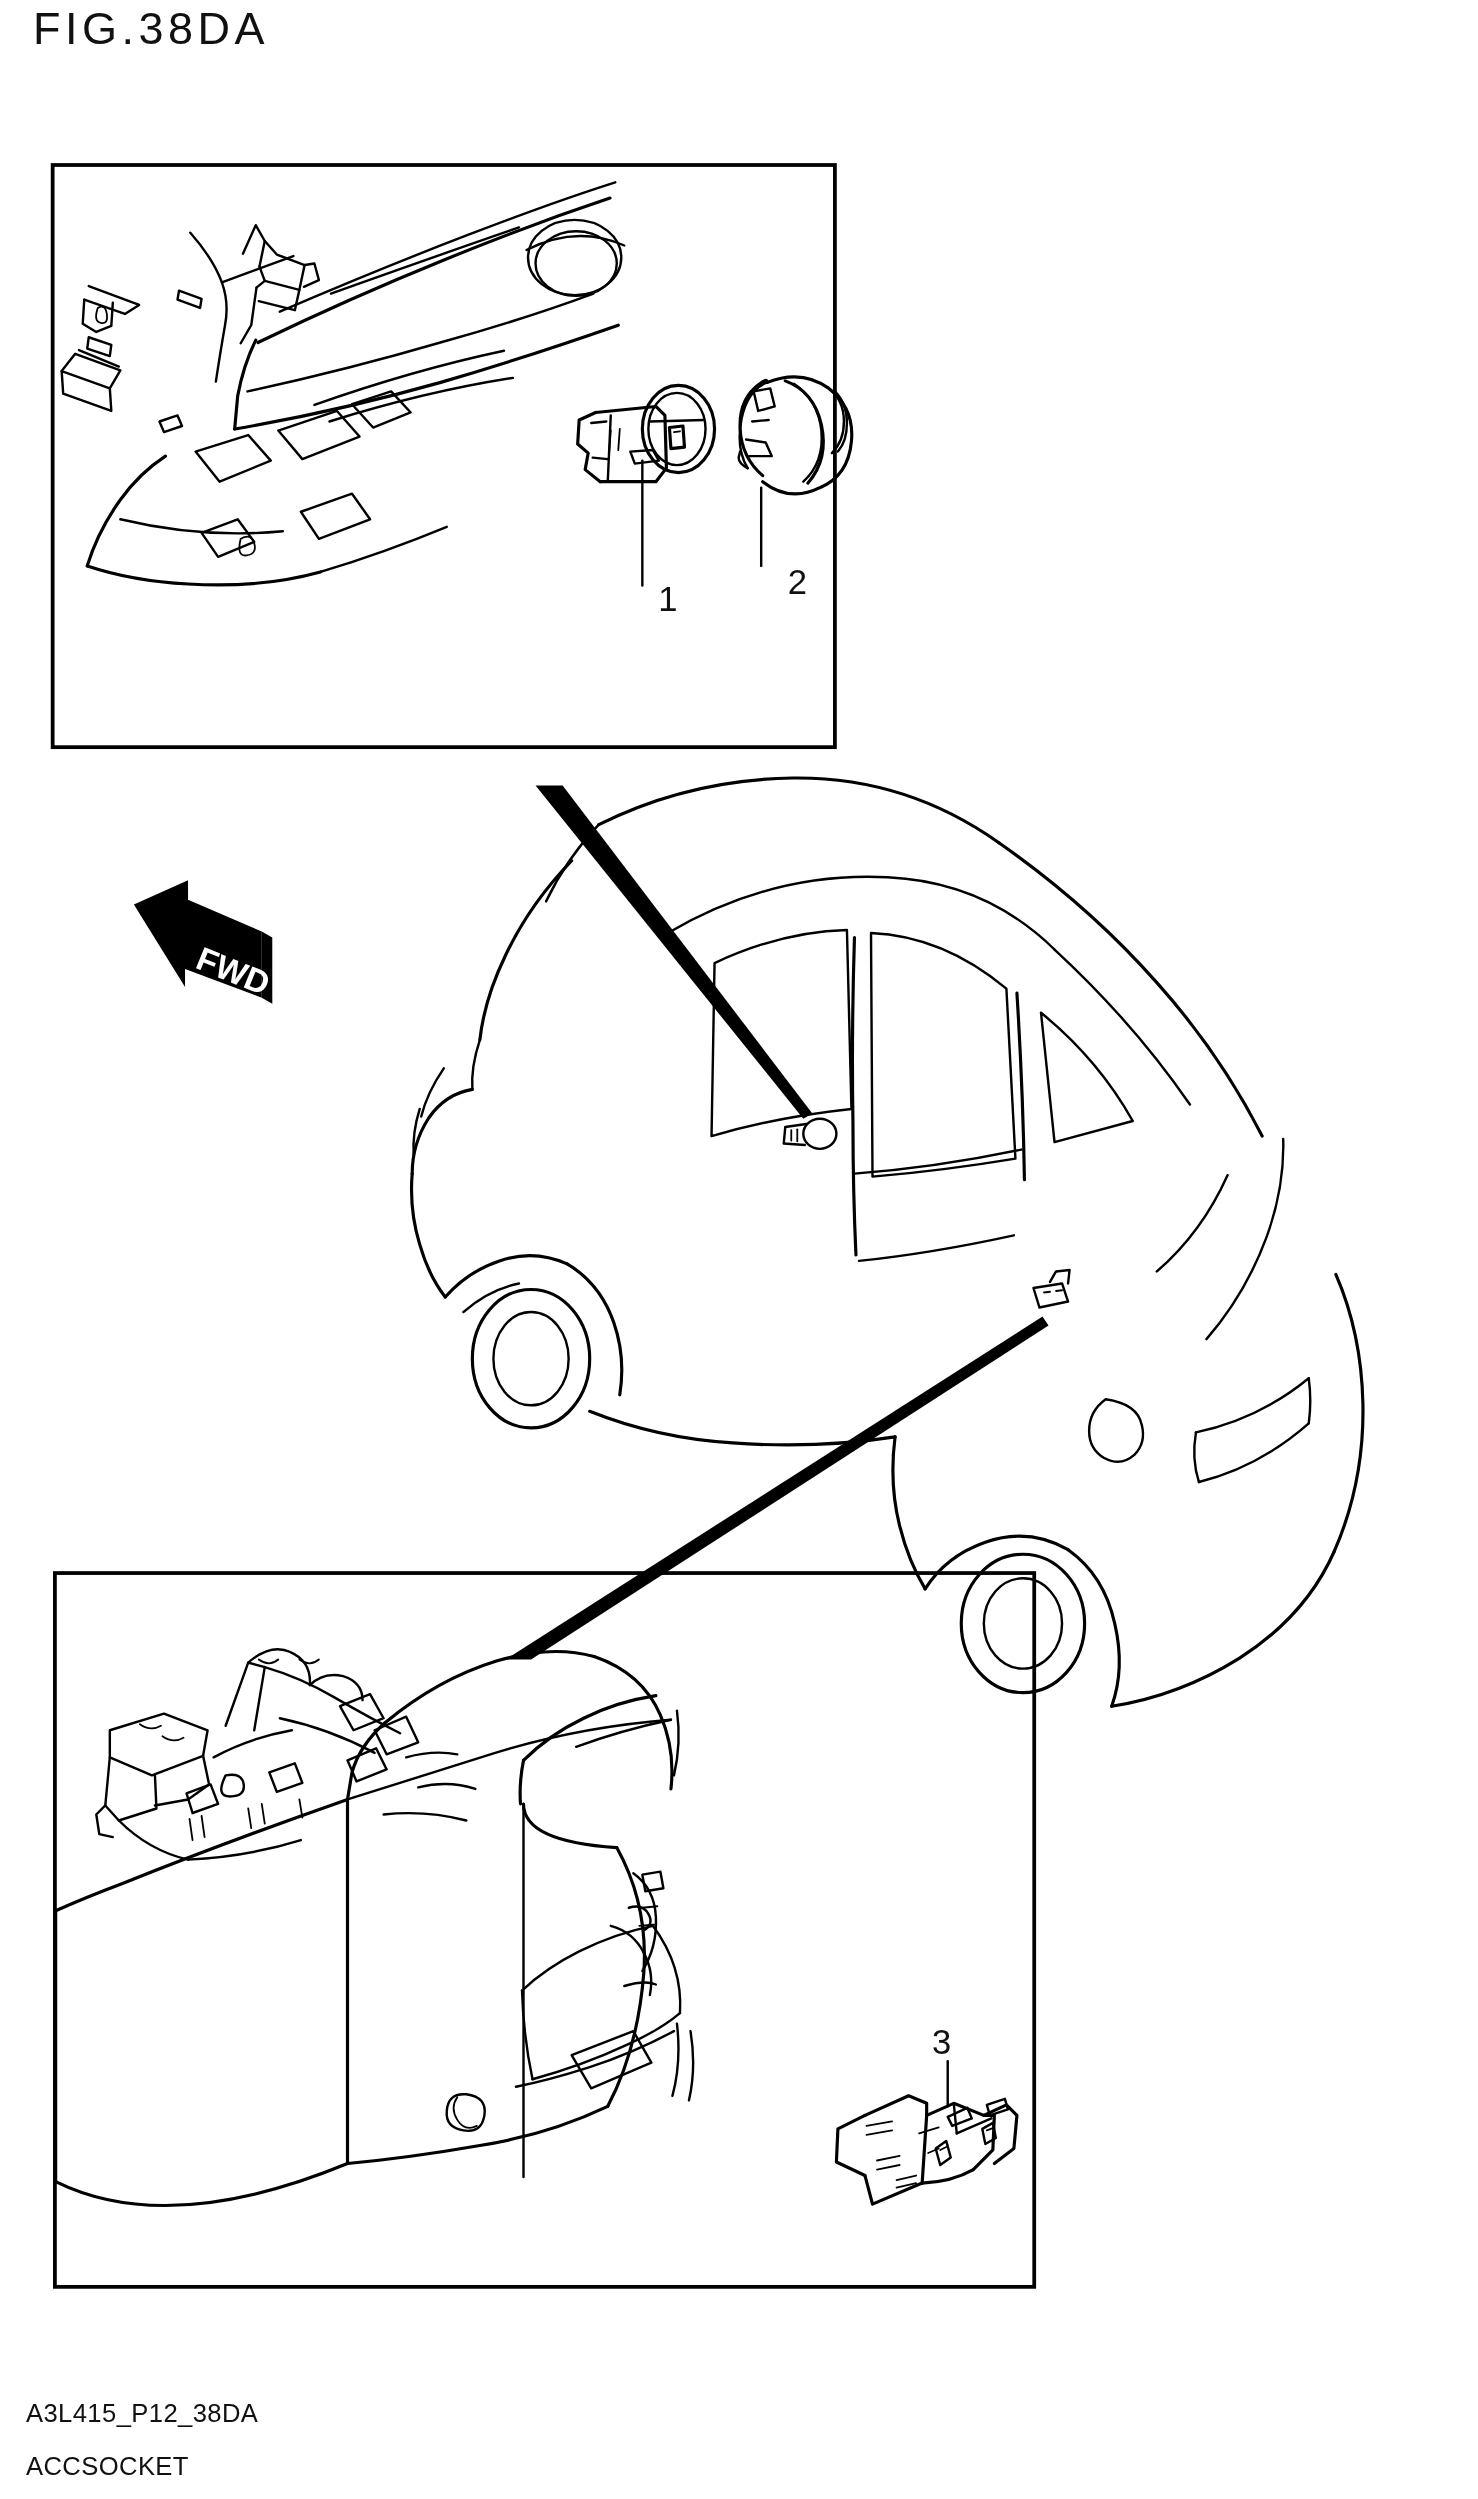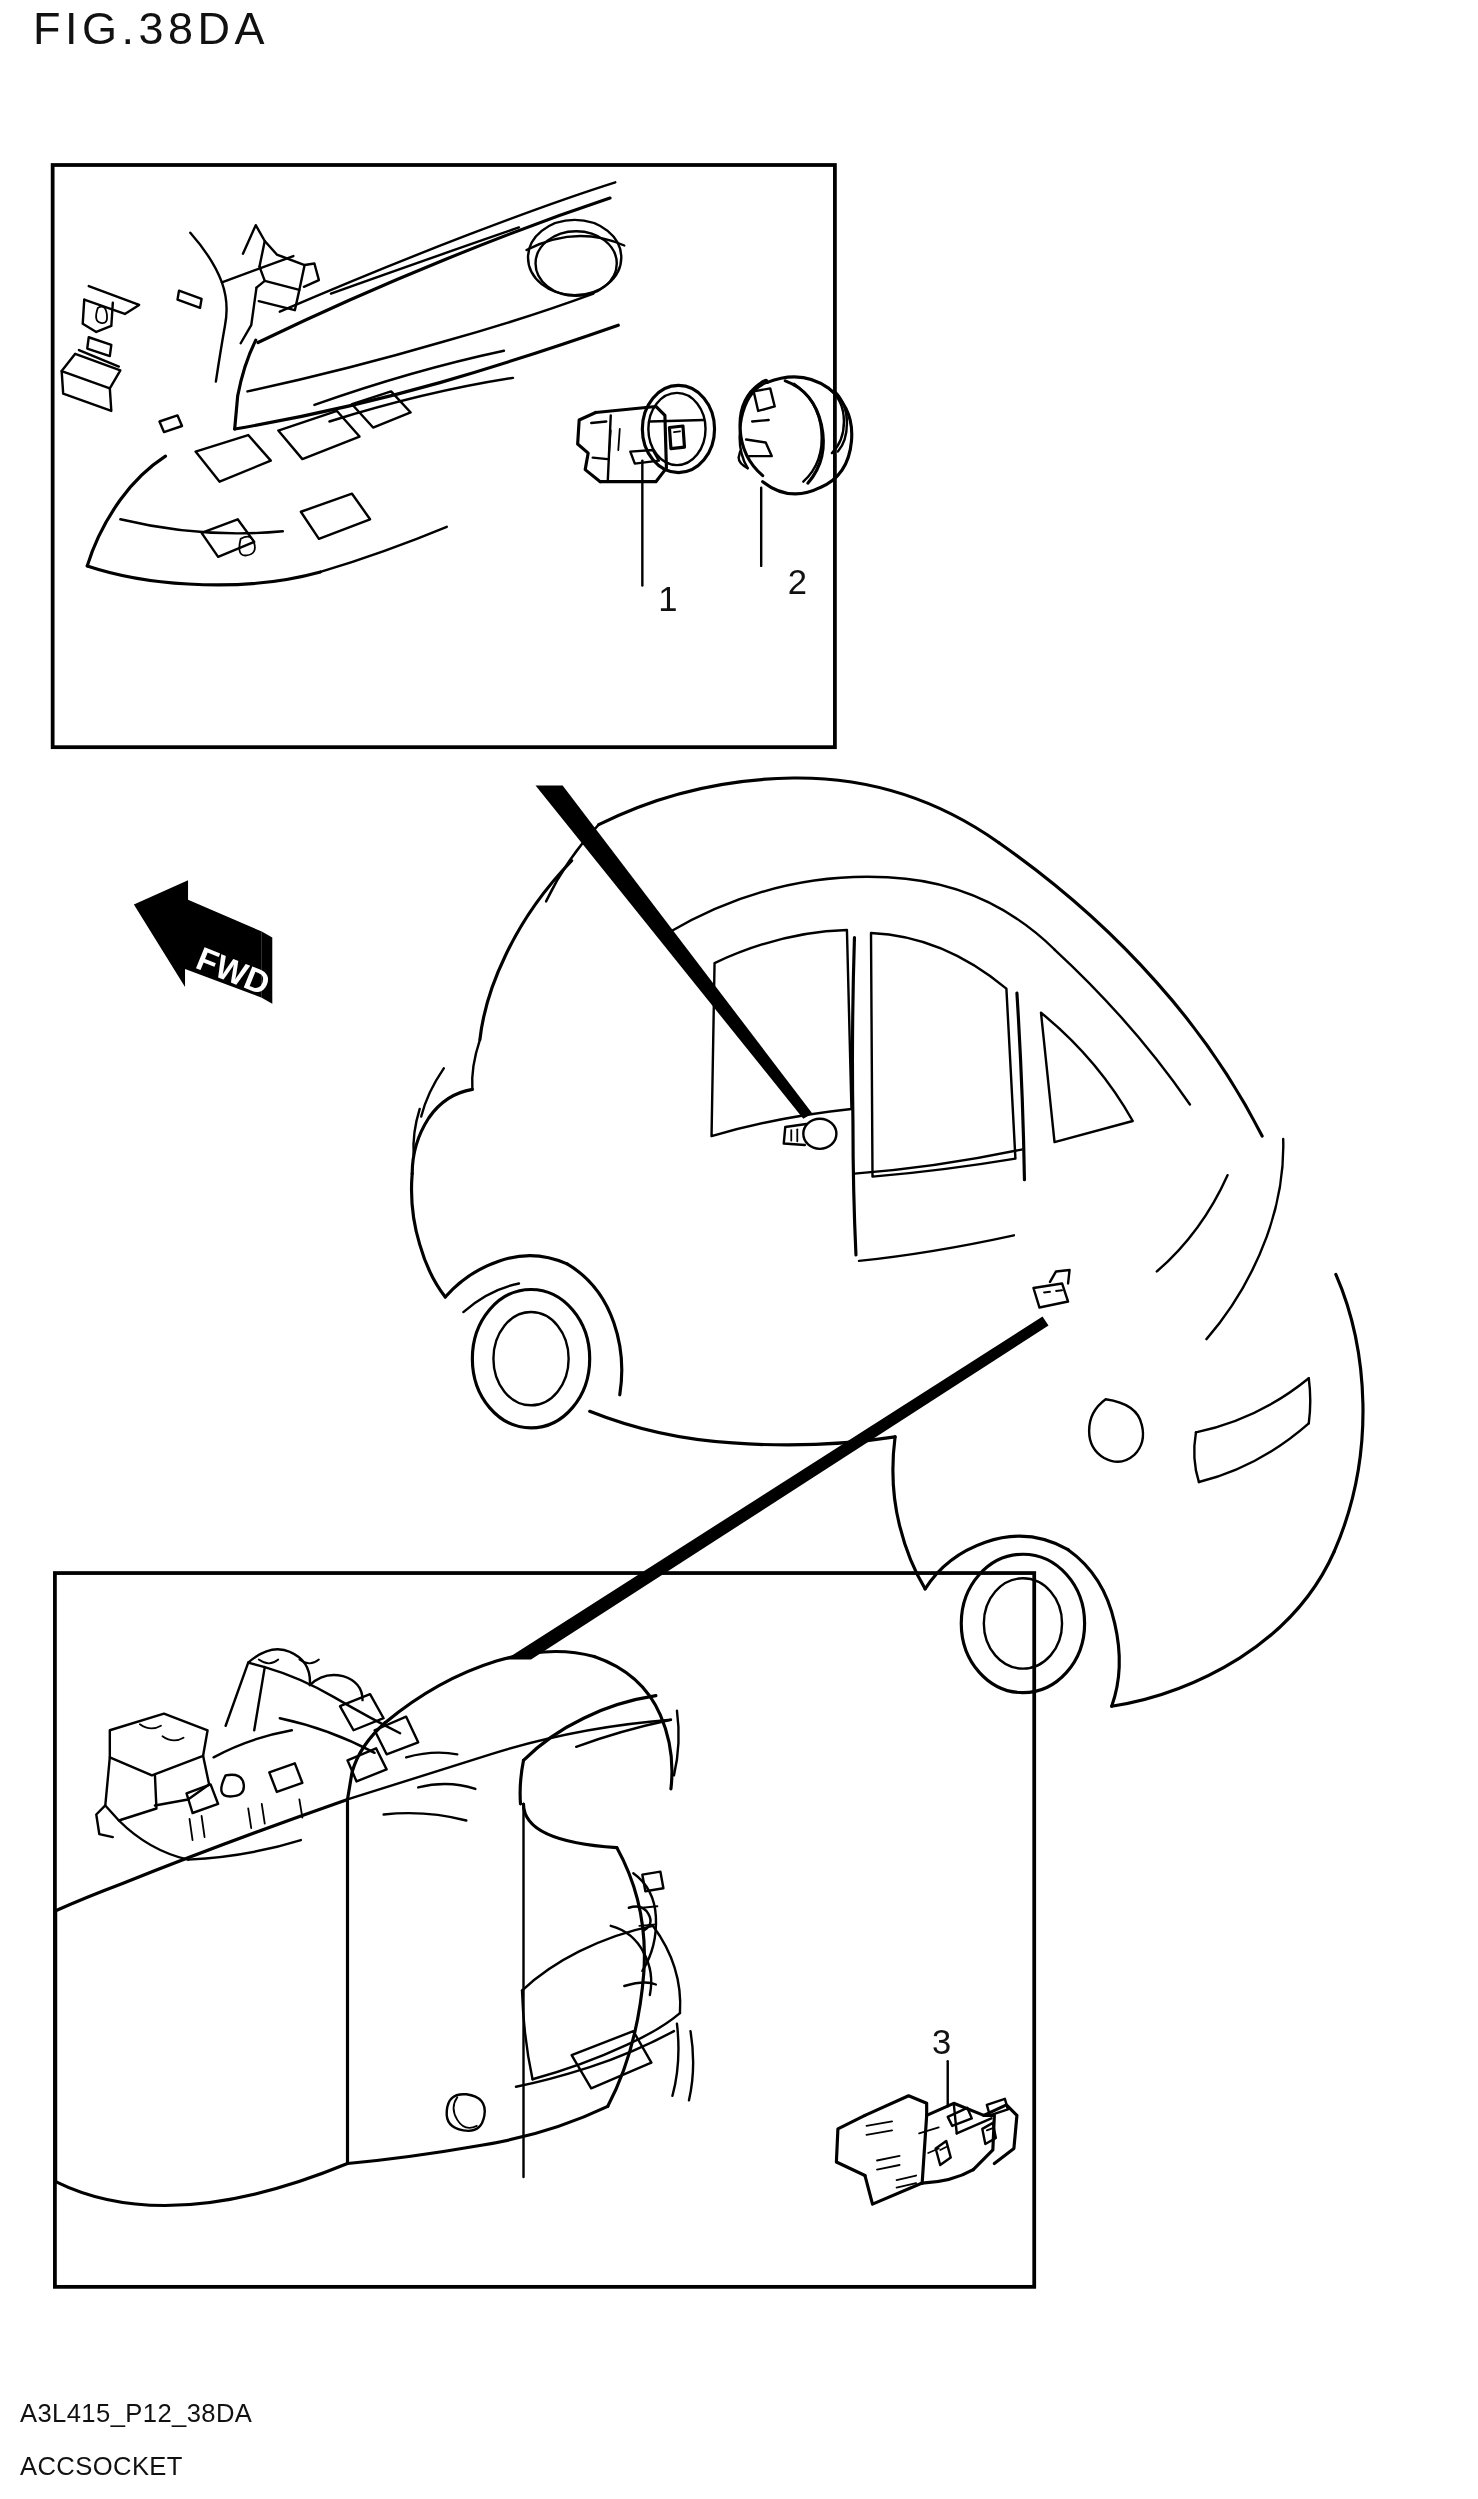--- a/index.html
+++ b/index.html
@@ -9,21 +9,21 @@
     font-family:"Liberation Sans","DejaVu Sans",sans-serif;
     color:#000;
   }
   #sheet{position:absolute;inset:0;width:1478px;height:2500px;}
   .fig-title{
     position:absolute;left:33px;top:6px;
     font-size:45px;font-weight:400;letter-spacing:4.5px;
     color:#111;line-height:1;white-space:nowrap;
   }
   .footer-line{
-    position:absolute;left:20px;
+    position:absolute;left:26px;
     font-size:25.6px;font-weight:400;letter-spacing:0.4px;
     color:#111;line-height:1;white-space:nowrap;
   }
   #footer-code{top:2401px;}
   #footer-name{top:2454px;}
   svg{position:absolute;left:0;top:0;}
   .ln{fill:none;stroke:#000;stroke-linecap:round;stroke-linejoin:round;}
   .w1{stroke-width:3.2;}
   .w2{stroke-width:4.2;}
   .thin{stroke-width:2.4;}

